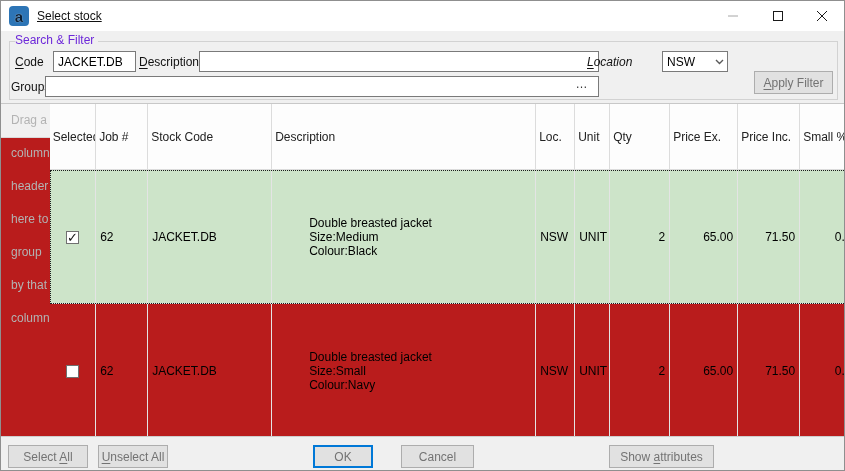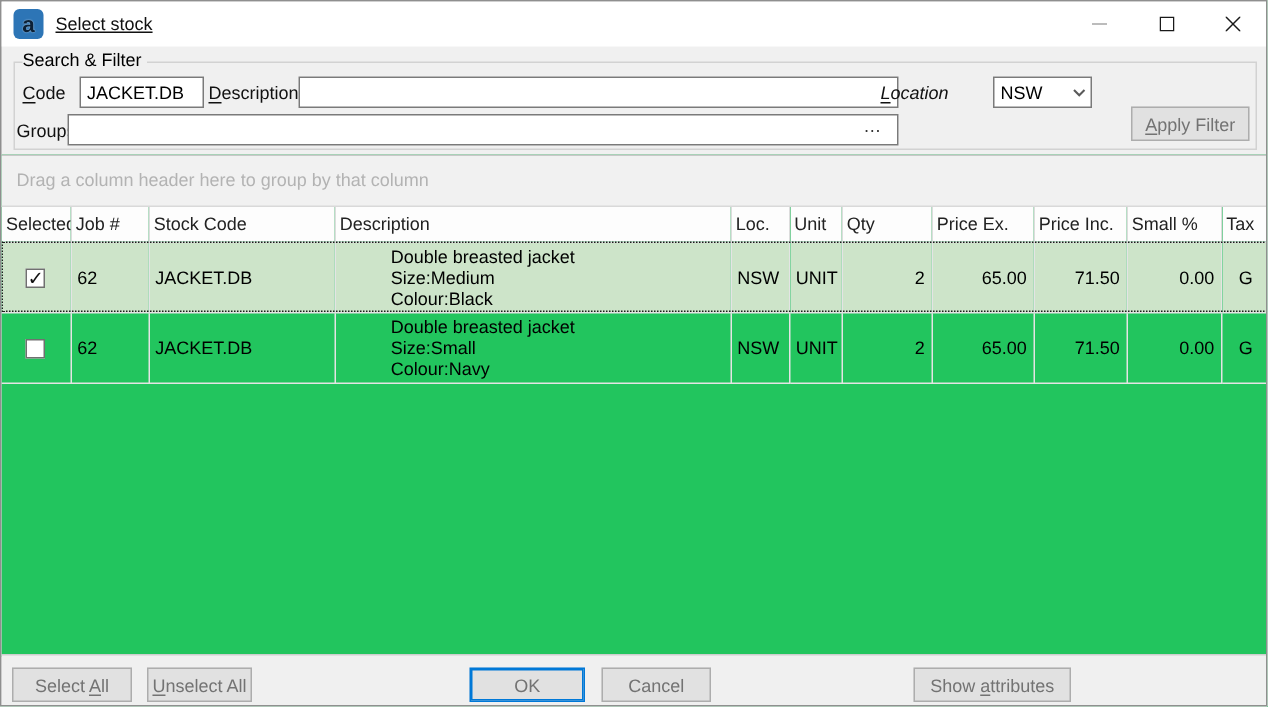--- a/index.html
+++ b/index.html
@@ -17,21 +17,21 @@
               color:#0b2036; font-weight:bold; font-size:15px; line-height:1;
               text-shadow:0 0 1px #cfe2f3; }
   .title-text { position:absolute; left:36px; top:0; height:30px; line-height:30px; font-size:12px; color:#111;text-decoration:underline; }
   .tb-btn { position:absolute; top:0; width:45px; height:29px; display:flex; align-items:center; justify-content:center; }
   .tb-btn svg { display:block; }
   #btn-min { right:89px; } #btn-max { right:44px; } #btn-close { right:0; }
 
   
   .groupbox { position:absolute; left:8px; top:40px; width:829px; height:59px;
               border:1px solid #d2d2d2; }
-  .legend { position:absolute; left:14px; top:32px; background:#f0f0f0; padding:0 4px 0 0; color:#000000; }
+  .legend { position:absolute; left:14px; top:32px; background:#f0f0f0; padding:0 4px 0 0; color:#6d28d9; }
   .flabel { position:absolute; color:#111; }
   .flabel u, .btn u { text-decoration:underline; text-underline-offset:2px; }
   .tinput { position:absolute; height:21px; border:1px solid #7a7a7a; background:#fff;
             font-family:inherit; font-size:12px; padding:1px 4px; color:#000; }
   #code-label { left:14px; top:54px; }
   #code-input { left:52px; top:50px; width:83px; }
   #desc-label { left:138px; top:54px; }
   #desc-input { left:198px; top:50px; width:400px; }
   #loc-label  { left:586px; top:54px;font-style:italic; }
   .selectbox { position:absolute; left:661px; top:50px; width:66px; height:21px;
@@ -42,21 +42,21 @@
   #groups-wrap { position:absolute; left:44px; top:75px; width:554px; height:21px; }
   #groups-input { left:0; top:0; width:554px; }
   .ellipsis-btn { position:absolute; right:6px; top:2px; width:22px; height:16px;
                   text-align:center; line-height:12px; color:#333; letter-spacing:1px; cursor:pointer; }
   .btn { position:absolute; height:23px; background:#e1e1e1; border:1px solid #adadad;
          font-family:inherit; font-size:12px; color:#737373; text-align:center; line-height:20px; cursor:pointer; }
   #apply-btn { left:753px; top:70px; width:79px; }
 
   
   .grid { position:absolute; left:0; top:102px; width:843px; height:335px;
-          background:#22c55e; border-top:1px solid #c8c8c8; display:flex; flex-direction:column; }
+          background:#b91c1c; border-top:1px solid #c8c8c8; display:flex; flex-direction:row; }
   .groupby-band { height:34px; background:#f1f1f1; border-bottom:1px solid #d9d9d9;
                   line-height:33px; padding-left:10px; color:#b3b3b3; }
   table { border-collapse:collapse; table-layout:fixed; width:843px; }
   col.c-sel{width:46px} col.c-job{width:52px} col.c-stock{width:124px} col.c-desc{width:264px}
   col.c-loc{width:39px} col.c-unit{width:35px} col.c-qty{width:60px} col.c-pex{width:68px}
   col.c-pin{width:62px} col.c-disc{width:63px} col.c-tax{width:33px}
   th { height:23px; background:#fdfdfd; font-weight:normal; text-align:left; color:#222;
        border-right:1px solid #dcdcdc; border-bottom:1px solid #dcdcdc; padding:0 3px; overflow:hidden; white-space:nowrap; }
   th.num { text-align:left; }
   td { border-right:1px solid #e4e4e4; border-bottom:1px solid #e4e4e4; padding:2px 4px;
@@ -69,21 +69,21 @@
   .checkbox { display:inline-block; width:13px; height:13px; background:#fff;
               border:1px solid #707070; position:relative; vertical-align:middle; cursor:pointer; }
   .checkbox.checked::after { content:"✓"; position:absolute; left:0px; top:-2px;
                              font-size:13px; font-weight:bold; color:#111; }
 
   
   .footer { position:absolute; left:0; bottom:0; width:843px; height:34px;
             background:#f0f0f0; border-top:1px solid #cecece; }
   #select-all-btn   { left:7px;   top:8px; width:80px; }
   #unselect-all-btn { left:97px;  top:8px; width:70px; }
-  #ok-btn           { left:312px; top:8px; width:77px; border:1px solid var(--accent-blue,#0078d7);
+  #ok-btn           { left:312px; top:8px; width:60px; border:1px solid var(--accent-blue,#0078d7);
                       box-shadow:inset 0 0 0 1px var(--accent-blue,#0078d7); }
   #cancel-btn       { left:400px; top:8px; width:73px; }
   #show-attr-btn    { left:608px; top:8px; width:105px; }
 </style>
 </head>
 <body>
 
 <div id="window">
 
   <div class="titlebar">

